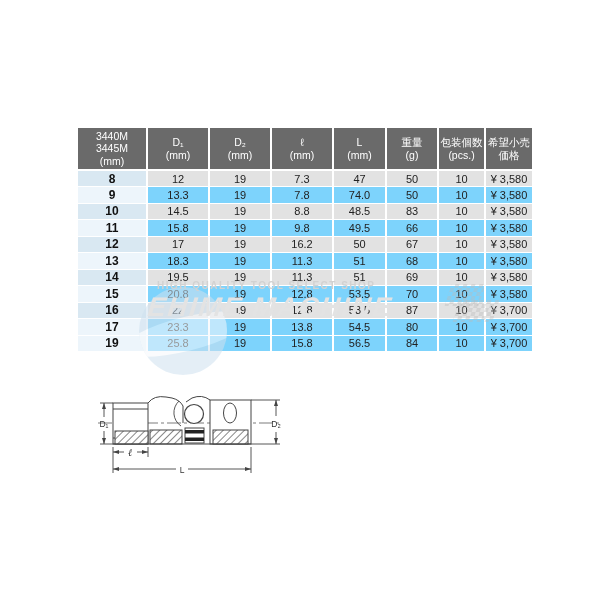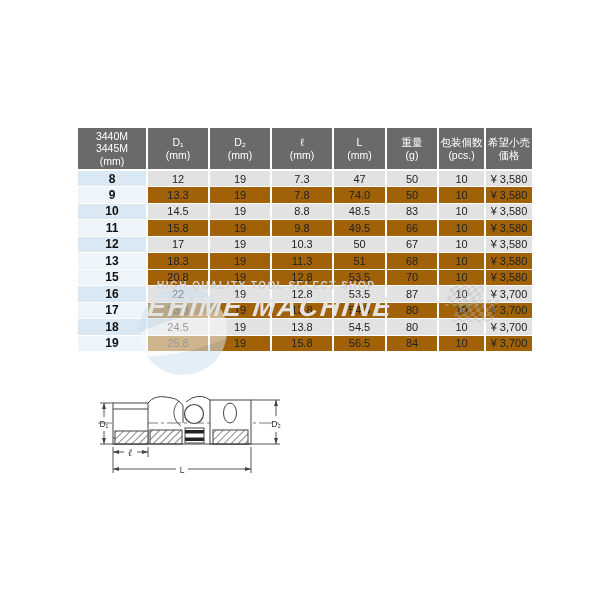--- a/index.html
+++ b/index.html
@@ -17,21 +17,21 @@
     border-bottom:2px solid #fff; padding:0 1px;
   }
   th:first-child { border-left:none; }
   td {
     font-size:11px; color:#222; text-align:center; vertical-align:middle;
     height:16.5px; border-left:2px solid #fff; border-bottom:1px solid #fff;
     padding:0;
   }
   td:first-child { border-left:none; font-weight:bold; font-size:12px; color:#111; }
   tr.r-even td { background:#e2e2e2; }
-  tr.r-odd  td { background:#a16207; }
+  tr.r-odd  td { background:#7dd3fc; }
   tr.r-even td:first-child { background:#d9e8f2; }
   tr.r-odd  td:first-child { background:#edf5fb; }
 
   
   .wm { position:absolute; pointer-events:none; }
   .wm-circle { left:139px; top:287px; width:88px; height:88px; border-radius:50%;
     background:#cfe1ef; opacity:.55; overflow:hidden; }
   .wm-circle::after { content:""; position:absolute; left:-18px; top:30px; width:130px; height:34px;
     background:#ffffff; opacity:.8; border-radius:50%; transform:rotate(-14deg); }
   .wm-line1 { left:157px; top:280px; width:270px; font-size:10px; letter-spacing:1.5px;
@@ -128,36 +128,46 @@
             <td>9.8</td>
             <td>49.5</td>
             <td>66</td>
             <td>10</td>
             <td>¥ 3,580</td>
           </tr>
           <tr class="r-even">
             <td>12</td>
             <td>17</td>
             <td>19</td>
-            <td>10.3</td>
+            <td>16.2</td>
             <td>50</td>
             <td>67</td>
             <td>10</td>
             <td>¥ 3,580</td>
           </tr>
           <tr class="r-odd">
             <td>13</td>
             <td>18.3</td>
             <td>19</td>
             <td>11.3</td>
             <td>51</td>
             <td>68</td>
             <td>10</td>
             <td>¥ 3,580</td>
           </tr>
+          <tr class="r-even">
+            <td>14</td>
+            <td>19.5</td>
+            <td>19</td>
+            <td>11.3</td>
+            <td>51</td>
+            <td>69</td>
+            <td>10</td>
+            <td>¥ 3,580</td>
+          </tr>
           <tr class="r-odd">
             <td>15</td>
             <td>20.8</td>
             <td>19</td>
             <td>12.8</td>
             <td>53.5</td>
             <td>70</td>
             <td>10</td>
             <td>¥ 3,580</td>
           </tr>
@@ -167,30 +177,20 @@
             <td>19</td>
             <td>12.8</td>
             <td>53.5</td>
             <td>87</td>
             <td>10</td>
             <td>¥ 3,700</td>
           </tr>
           <tr class="r-odd">
             <td>17</td>
             <td>23.3</td>
-            <td>19</td>
-            <td>13.8</td>
-            <td>54.5</td>
-            <td>80</td>
-            <td>10</td>
-            <td>¥ 3,700</td>
-          </tr>
-          <tr class="r-even">
-            <td>18</td>
-            <td>24.5</td>
             <td>19</td>
             <td>13.8</td>
             <td>54.5</td>
             <td>80</td>
             <td>10</td>
             <td>¥ 3,700</td>
           </tr>
           <tr class="r-odd">
             <td>19</td>
             <td>25.8</td>

